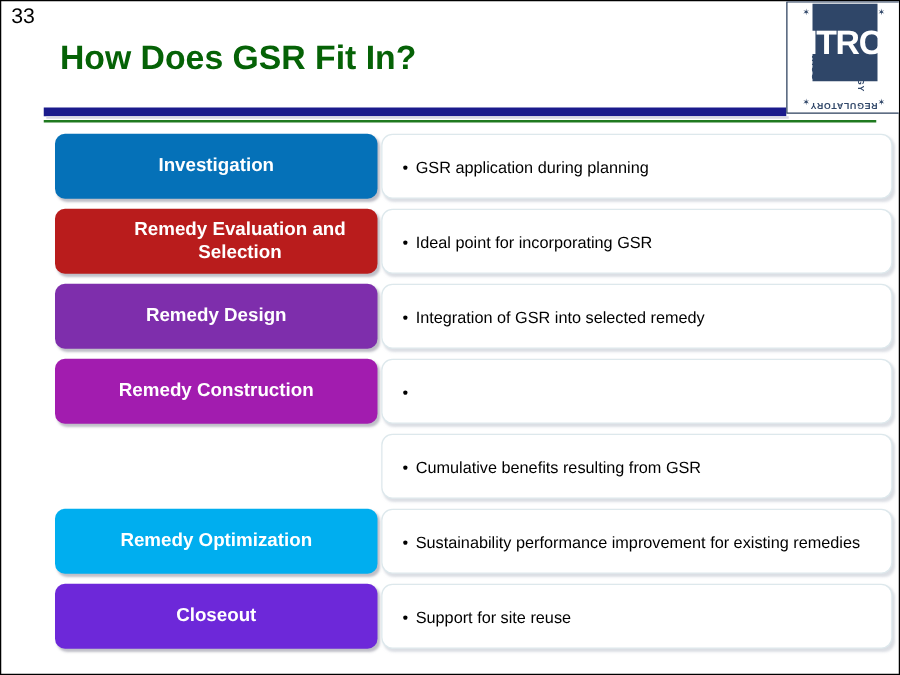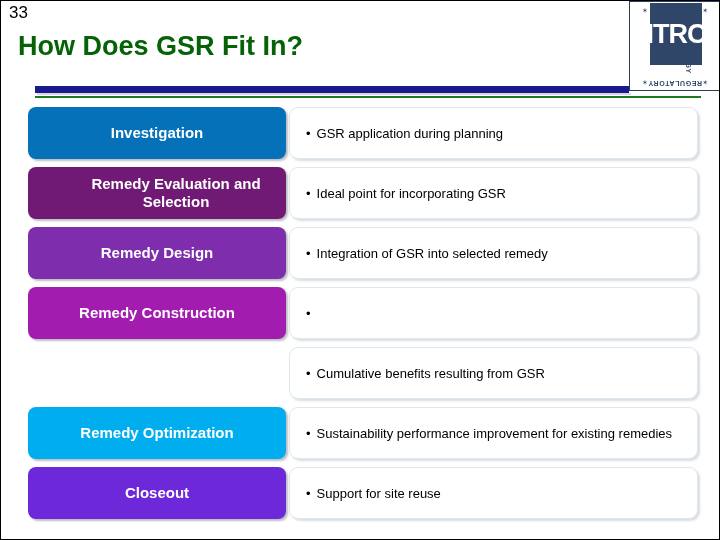--- a/index.html
+++ b/index.html
@@ -27,21 +27,21 @@
     top: 2px;
     font-size: 17px;
     color: #000000;
     line-height: 20px;
     letter-spacing: 0px;
   }
 
   
   .title {
     position: absolute;
-    left: 17px;
+    left: 47px;
     top: 29px;
     font-size: 27px;
     font-weight: bold;
     color: #056206;
     line-height: 33px;
     white-space: nowrap;
   }
 
   
   .divider-navy {
@@ -144,20 +144,21 @@
   
   .rows {
     position: absolute;
     left: 0;
     top: 102px;
     width: 720px;
   }
   .row {
     position: relative;
     height: 60px;
+    margin-left: 16px;
   }
   .left-box {
     position: absolute;
     left: 27px;
     top: 4px;
     width: 258px;
     height: 52px;
     border-radius: 8px;
     box-sizing: border-box;
     display: flex;
@@ -233,21 +234,21 @@
       <div class="row">
         <div class="left-box" style="background: rgb(5, 113, 184);">Investigation</div>
         <div class="right-box">
           <div class="bullet-line">
             <span class="bullet-dot">•</span>
             <span>GSR application during planning</span>
           </div>
         </div>
       </div>
       <div class="row">
-        <div class="left-box" style="background: #701a75; padding-left: 46px;">Remedy Evaluation and Selection</div>
+        <div class="left-box" style="background: #b91c1c; padding-left: 46px;">Remedy Evaluation and Selection</div>
         <div class="right-box">
           <div class="bullet-line">
             <span class="bullet-dot">•</span>
             <span>Ideal point for incorporating GSR</span>
           </div>
         </div>
       </div>
       <div class="row">
         <div class="left-box" style="background: rgb(126, 46, 172);">Remedy Design</div>
         <div class="right-box">

